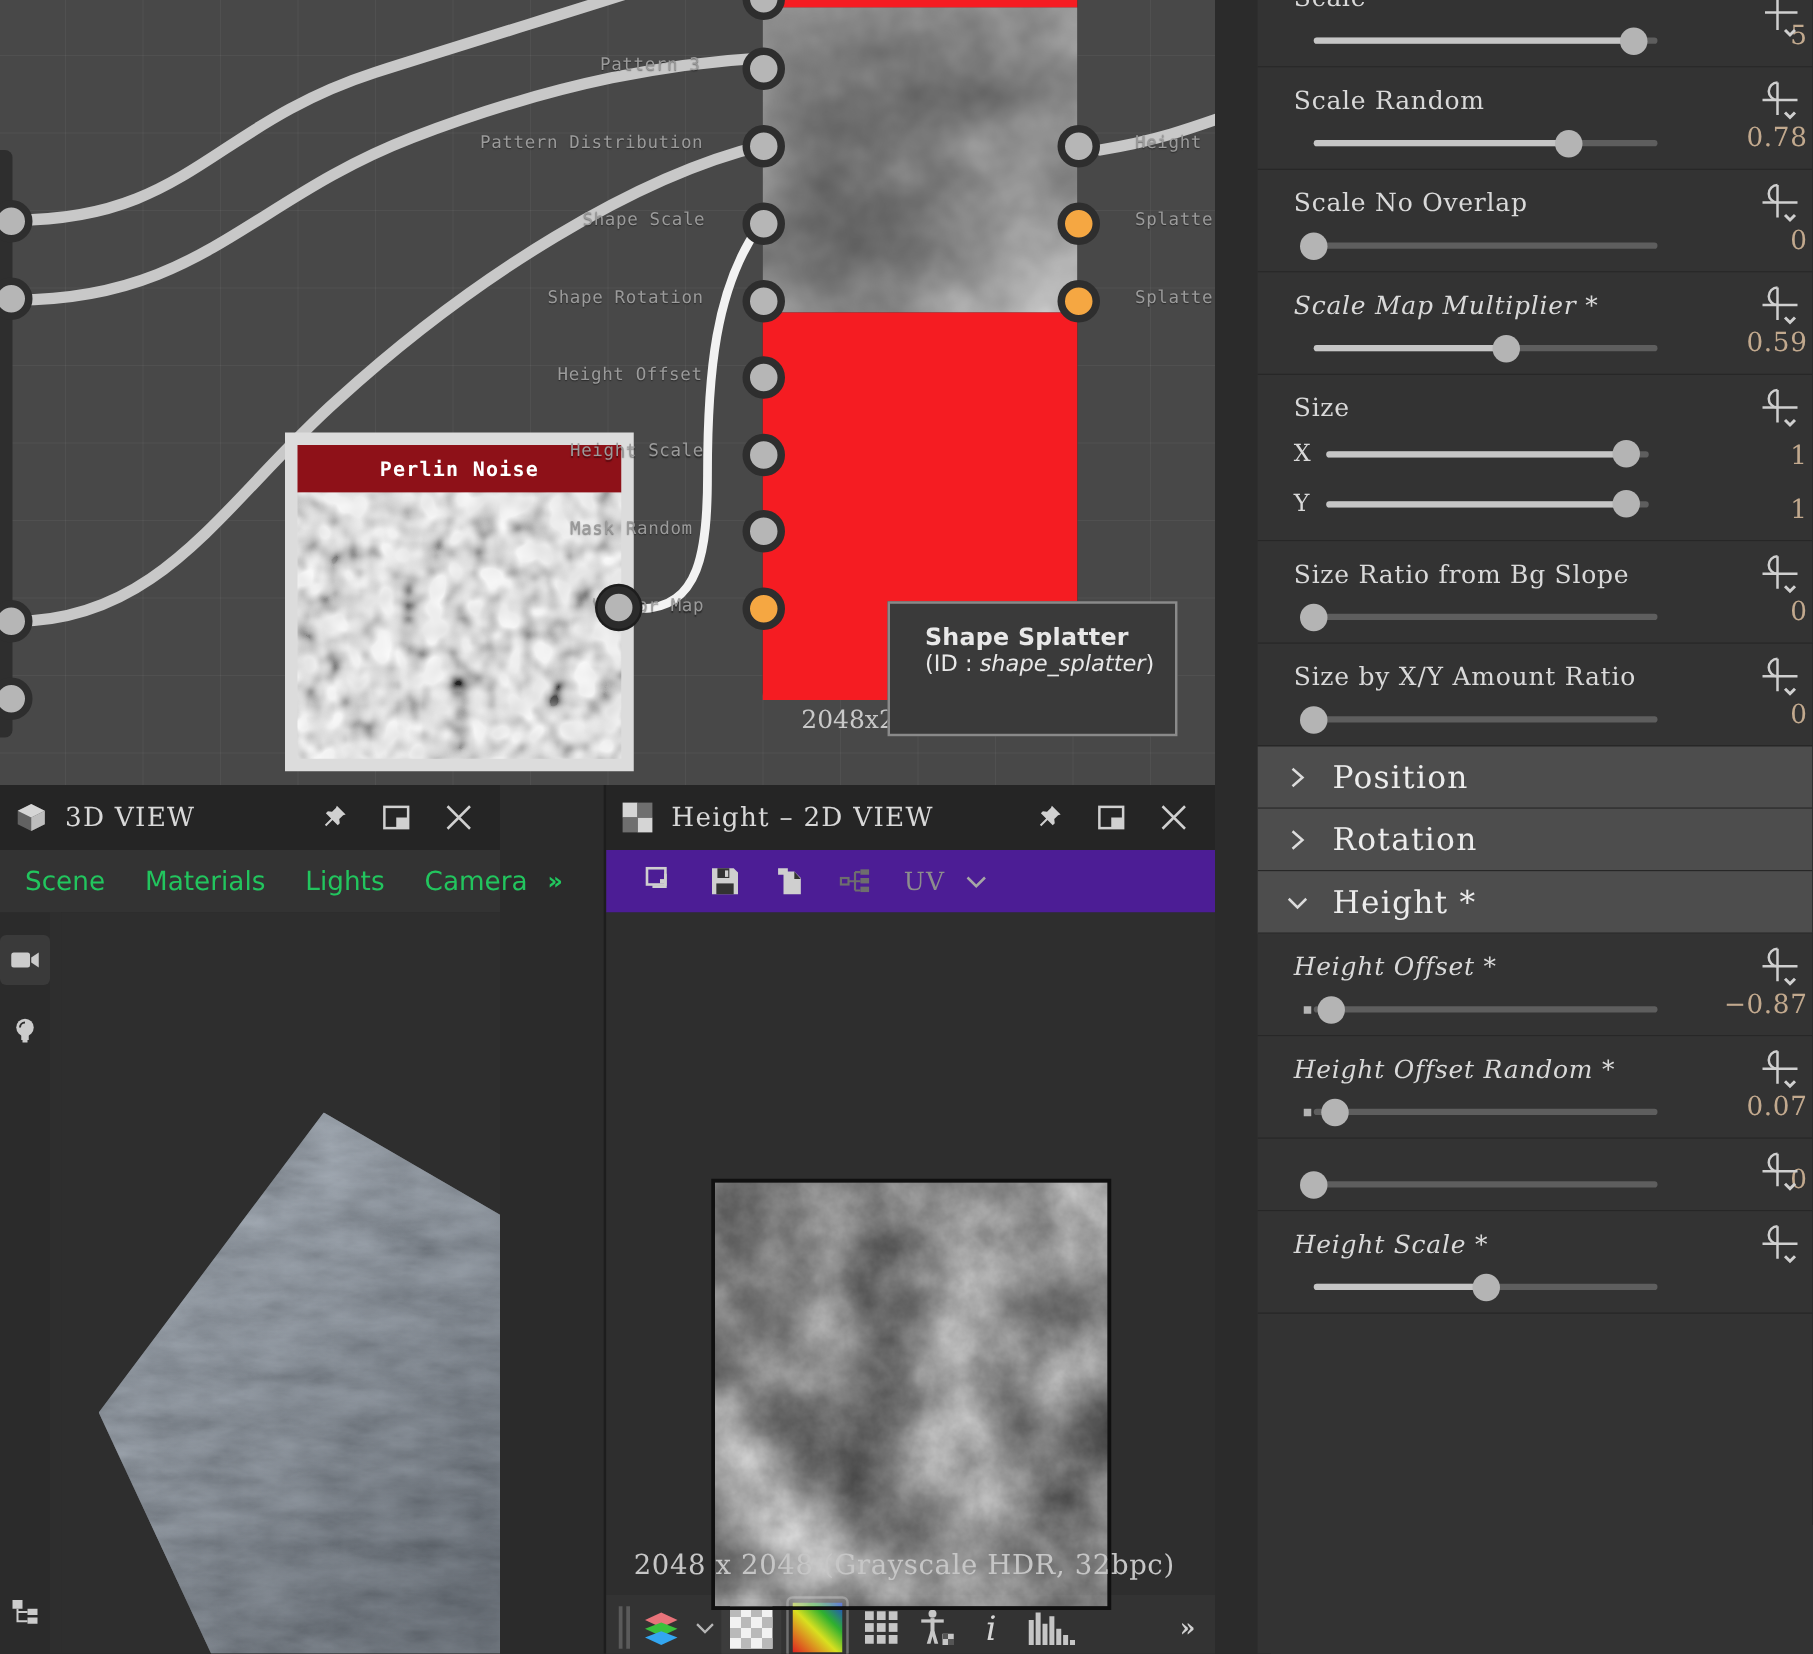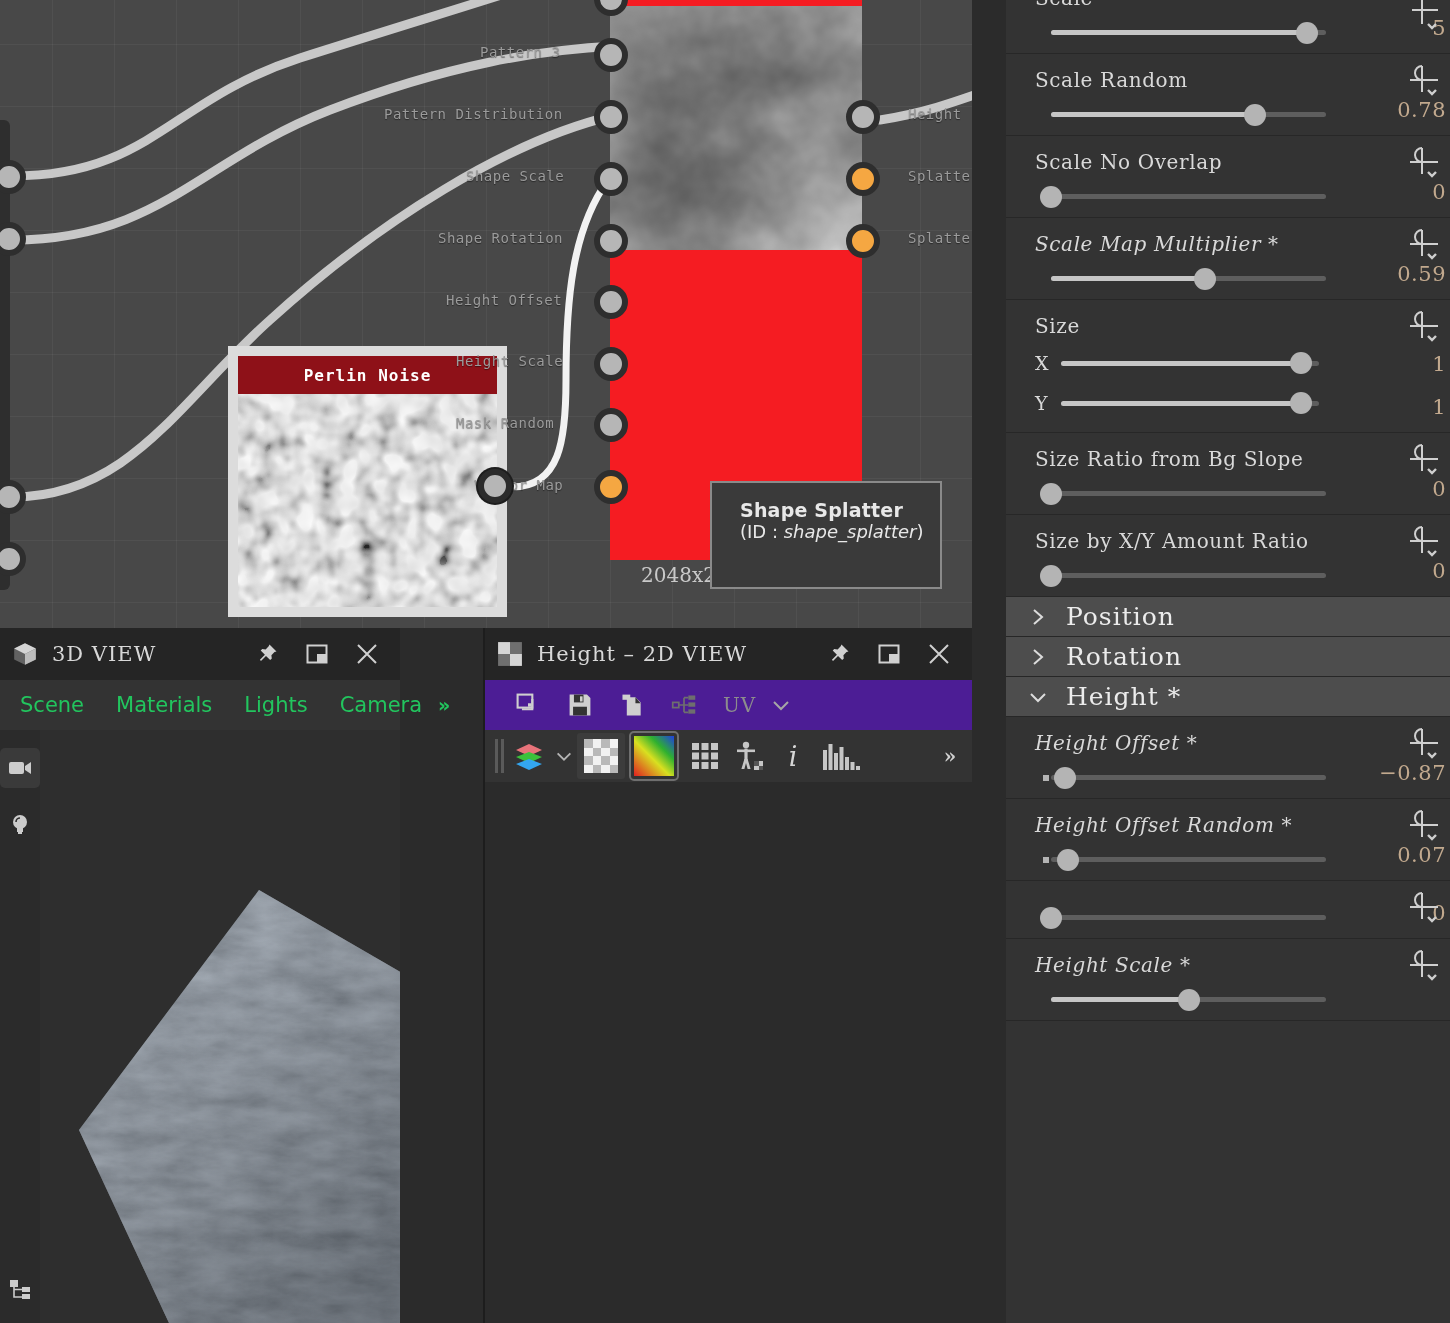--- a/index.html
+++ b/index.html
@@ -217,21 +217,21 @@
     position: absolute; top: 50%; width: 6px; height: 6px; background: #b4b4b4;
     transform: translate(-50%,-50%);
   }
   .prop-val {
     position: absolute; right: 4px; bottom: 13px;
     color: #c2a98e; font-size: 21px; letter-spacing: .5px;
   }
   .fn-icon { position: absolute; right: 6px; top: 8px; width: 42px; height: 40px; }
 
   .group-row {
-    display: flex; align-items: center; height: 40px;
+    display: flex; align-items: center; height: 50px;
     background: #4d4d4d; border-bottom: 1px solid #272727;
     padding-left: 22px; gap: 18px;
   }
   .group-row .gtext { color: #ececec; font-size: 25px; letter-spacing: 1px; }
   .group-row .chev { color: #d9d9d9; display: inline-flex; }
 
   .combo {
     margin: 20px 0 0 45px; width: 400px; height: 33px;
     background: #262626; border-radius: 5px;
     display: flex; align-items: center; justify-content: center;
@@ -508,20 +508,28 @@
           </svg>
       </span>
       <span style="color:#8d8d8d;font-family:'DejaVu Serif',serif;font-size:20px;letter-spacing:1px">UV</span>
       <span class="icon-btn" style="margin-left:-14px">
         <svg width="22" height="22" viewBox="0 0 22 22">
             <path d="M4 8l7 7 7-7" fill="none" stroke="#a6a6a6" stroke-width="2"></path>
           </svg>
       </span>
     </div>
 
+    <div class="body2">
+      <div class="img-wrap">
+        <svg width="314" height="339" style="display:block">
+            <rect width="314" height="339" filter="url(#heightmap)"></rect>
+          </svg>
+      </div>
+      <div class="statusline">2048 x 2048 (Grayscale HDR, 32bpc)</div>
+    </div>
 
     <div class="bottombar">
       <span class="sep"></span>
       <span class="sep"></span>
       <span class="bb">
         <svg width="34" height="34" viewBox="0 0 34 34">
             <path d="M17 5 30 11 17 17 4 11z" fill="#e8737a"></path>
             <path d="M17 13 30 18 17 24 4 18z" fill="#3bc13b"></path>
             <path d="M17 20 30 25 17 31 4 25z" fill="#33a6f0"></path>
           </svg>

